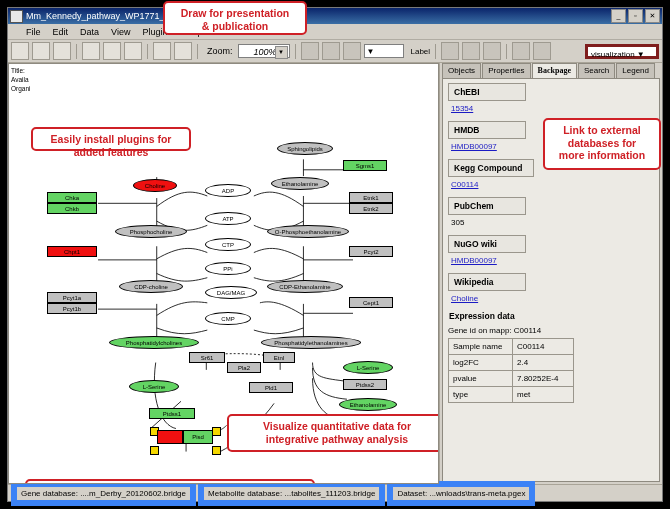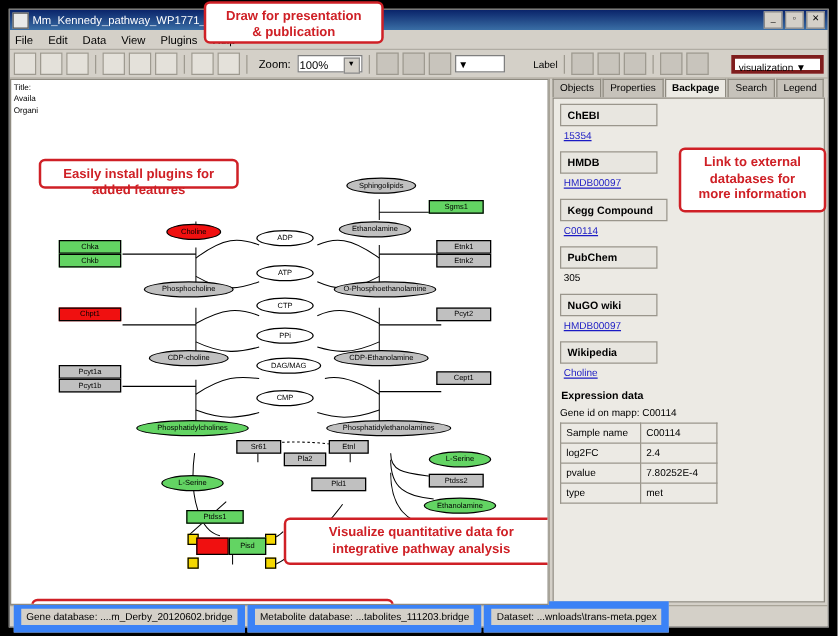--- a/index.html
+++ b/index.html
@@ -24,50 +24,51 @@
   }
   .titlebar .tb-text{flex:1;white-space:nowrap;overflow:hidden;text-overflow:ellipsis;}
   .tb-btns{display:flex;gap:2px;}
   .tb-btn{
     width:13px;height:12px;background:#d4d0c8;border:1px solid #888;
     font-size:7px;line-height:11px;text-align:center;color:#000;
   }
   
   .menubar{
     height:15px;background:#d4d0c8;border-bottom:1px solid #b0aca3;
-    display:flex;align-items:center;font-size:9px;padding-left:2px;gap:8px;
+    display:flex;align-items:center;font-size:9px;padding-left:16px;gap:8px;
   }
   .menubar span{padding:0 2px;}
   
   .toolbar{
     height:22px;background:#d4d0c8;border-bottom:1px solid #9b9ب8;
     display:flex;align-items:center;padding:0 3px;gap:3px;
     border-bottom:1px solid #a9a498;
   }
   .tbtn{
     width:16px;height:16px;background:#e4e1da;border:1px solid #9e9a90;
     display:inline-block;
   }
   .tbtn.g{background:#c8c4bc;}
   .tsep{width:1px;height:15px;background:#9e9a90;margin:0 2px;}
   .zoomlabel{font-size:9px;margin:0 2px 0 4px;}
   .zoombox{
     width:52px;height:14px;background:#fff;border:1px solid #7f7f7f;
-    font-size:9px;line-height:14px;padding-left:1px;box-sizing:border-box;
+    font-size:9px;line-height:14px;padding-left:15px;box-sizing:border-box;
     position:relative;
+    font-style:italic;
   }
   .zoombox .arw{
     position:absolute;right:1px;top:1px;width:11px;height:11px;
     background:#d4d0c8;border:1px solid #8b8b8b;font-size:6px;text-align:center;line-height:10px;
   }
   .labelbox{
     width:40px;height:14px;background:#fff;border:1px solid #7f7f7f;
     font-size:8px;line-height:14px;padding-left:2px;box-sizing:border-box;position:relative;
   }
-  .labeltxt{font-size:8px;margin-left:20px;}
+  .labeltxt{font-size:8px;margin-left:4px;}
   .viswrap{margin-left:auto;display:flex;align-items:center;}
   .visbox{
     width:74px;height:15px;background:#fff;border:3px solid #7f1d1d;
     font-size:8px;line-height:15px;padding-left:3px;box-sizing:border-box;position:relative;
   }
   
   .body{flex:1;display:flex;min-height:0;}
   .canvaswrap{
     flex:1;background:#fff;border:1px solid #8e8a80;position:relative;overflow:hidden;
     margin:0;
@@ -88,21 +89,21 @@
   .statusbar .cell{
     border:6px solid #3b82f6;background:#d4d0c8;padding:0 4px;height:13px;
     line-height:13px;margin-right:2px;white-space:nowrap;
   }
   
   .sidetabs{display:flex;font-size:8px;height:15px;background:#d4d0c8;padding-left:2px;}
   .sidetab{
     border:1px solid #8e8a80;border-bottom:none;background:#c6c2ba;
     padding:0 5px;line-height:14px;margin-right:1px;
   }
-  .sidetab.active{background:#eceae4;font-weight:bold;}
+  .sidetab.active{background:#eceae4;font-weight:bold;font-family:Liberation Serif, serif;}
   .sidepanel{
     flex:1;background:#eceae4;border:1px solid #8e8a80;margin:0 2px 2px 2px;
     overflow:hidden;padding:4px 5px;font-size:8px;
   }
   .fieldbtn{
     background:#e8e6e0;border:1px solid #9a968c;font-weight:bold;font-size:8.5px;
     padding:3px 5px;margin-bottom:3px;width:78px;box-sizing:border-box;
   }
   .fieldval{font-size:8px;margin:0 0 8px 3px;}
   .link{color:#1b1bc4;text-decoration:underline;}

